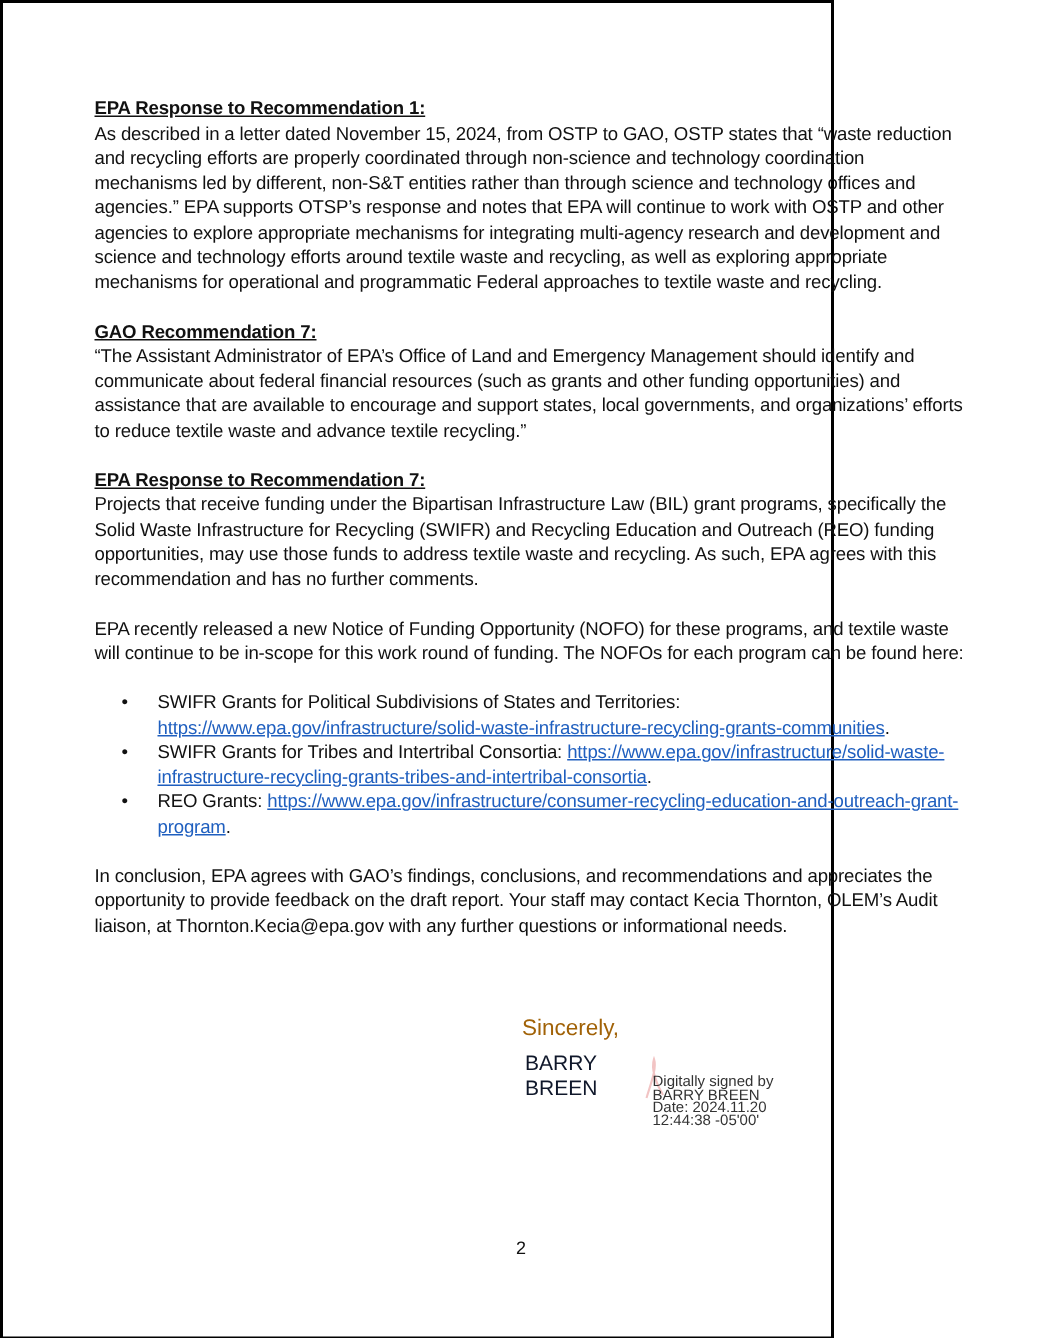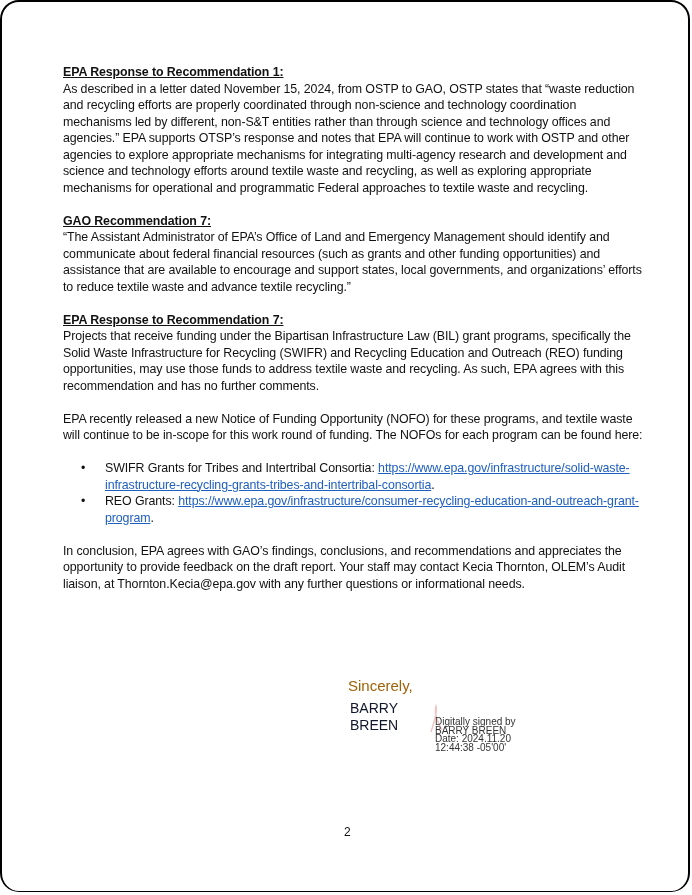--- a/index.html
+++ b/index.html
@@ -1,20 +1,20 @@
 <!DOCTYPE html>
 <html><head>
 <meta charset="utf-8">
 <style>
   html, body { margin: 0; padding: 0; background: #ffffff; }
   body { width: 692px; height: 895px; position: relative; overflow: hidden; }
   .page {
-    position: absolute; left: 0; top: 0; width: 690px; height: 892px;
+    position: absolute; left: 0; top: 0; width: 556px; height: 892px;
     border-top: 2px solid #000; border-left: 2px solid #000; border-right: 2px solid #000; border-bottom: 1px solid #000;
-    box-sizing: border-box; background: #fff; border-radius: 19px;
+    box-sizing: border-box; background: #fff;
   }
   .content {
     position: absolute; left: 61px; top: 62px; width: 580px;
     font-family: "Liberation Sans", sans-serif; font-size: 12.4px; line-height: 16.5px; color: #111;
     letter-spacing: -0.1px;
   }
   .heading { text-decoration: underline; font-weight: bold; margin: 0; }
   p { margin: 0; }
   .block { margin-bottom: 16.5px; }
   ul { margin: 0 0 16.5px 0; padding-left: 42px; list-style: none; }
@@ -39,20 +39,21 @@
 
     <p class="heading">GAO Recommendation 7:</p>
     <p class="block">“The Assistant Administrator of EPA’s Office of Land and Emergency Management should identify and communicate about federal financial resources (such as grants and other funding opportunities) and assistance that are available to encourage and support states, local governments, and organizations’ efforts to reduce textile waste and advance textile recycling.”</p>
 
     <p class="heading">EPA Response to Recommendation 7:</p>
     <p class="block">Projects that receive funding under the Bipartisan Infrastructure Law (BIL) grant programs, specifically the Solid Waste Infrastructure for Recycling (SWIFR) and Recycling Education and Outreach (REO) funding opportunities, may use those funds to address textile waste and recycling. As such, EPA agrees with this recommendation and has no further comments.</p>
 
     <p class="block">EPA recently released a new Notice of Funding Opportunity (NOFO) for these programs, and textile waste will continue to be in-scope for this work round of funding. The NOFOs for each program can be found here:</p>
 
     <ul>
+      <li><span>SWIFR Grants for Political Subdivisions of States and Territories: </span><a>https://www.epa.gov/infrastructure/solid-waste-infrastructure-recycling-grants-communities</a><span>.</span></li>
       <li><span>SWIFR Grants for Tribes and Intertribal Consortia: </span><a>https://www.epa.gov/infrastructure/solid-waste-infrastructure-recycling-grants-tribes-and-intertribal-consortia</a><span>.</span></li>
       <li><span>REO Grants: </span><a>https://www.epa.gov/infrastructure/consumer-recycling-education-and-outreach-grant-program</a><span>.</span></li>
     </ul>
 
     <p>In conclusion, EPA agrees with GAO’s findings, conclusions, and recommendations and appreciates the opportunity to provide feedback on the draft report. Your staff may contact Kecia Thornton, OLEM’s Audit liaison, at Thornton.Kecia@epa.gov with any further questions or informational needs.</p>
   </div>
 
   <div class="closing">Sincerely,</div>
 
   <div class="sig">

